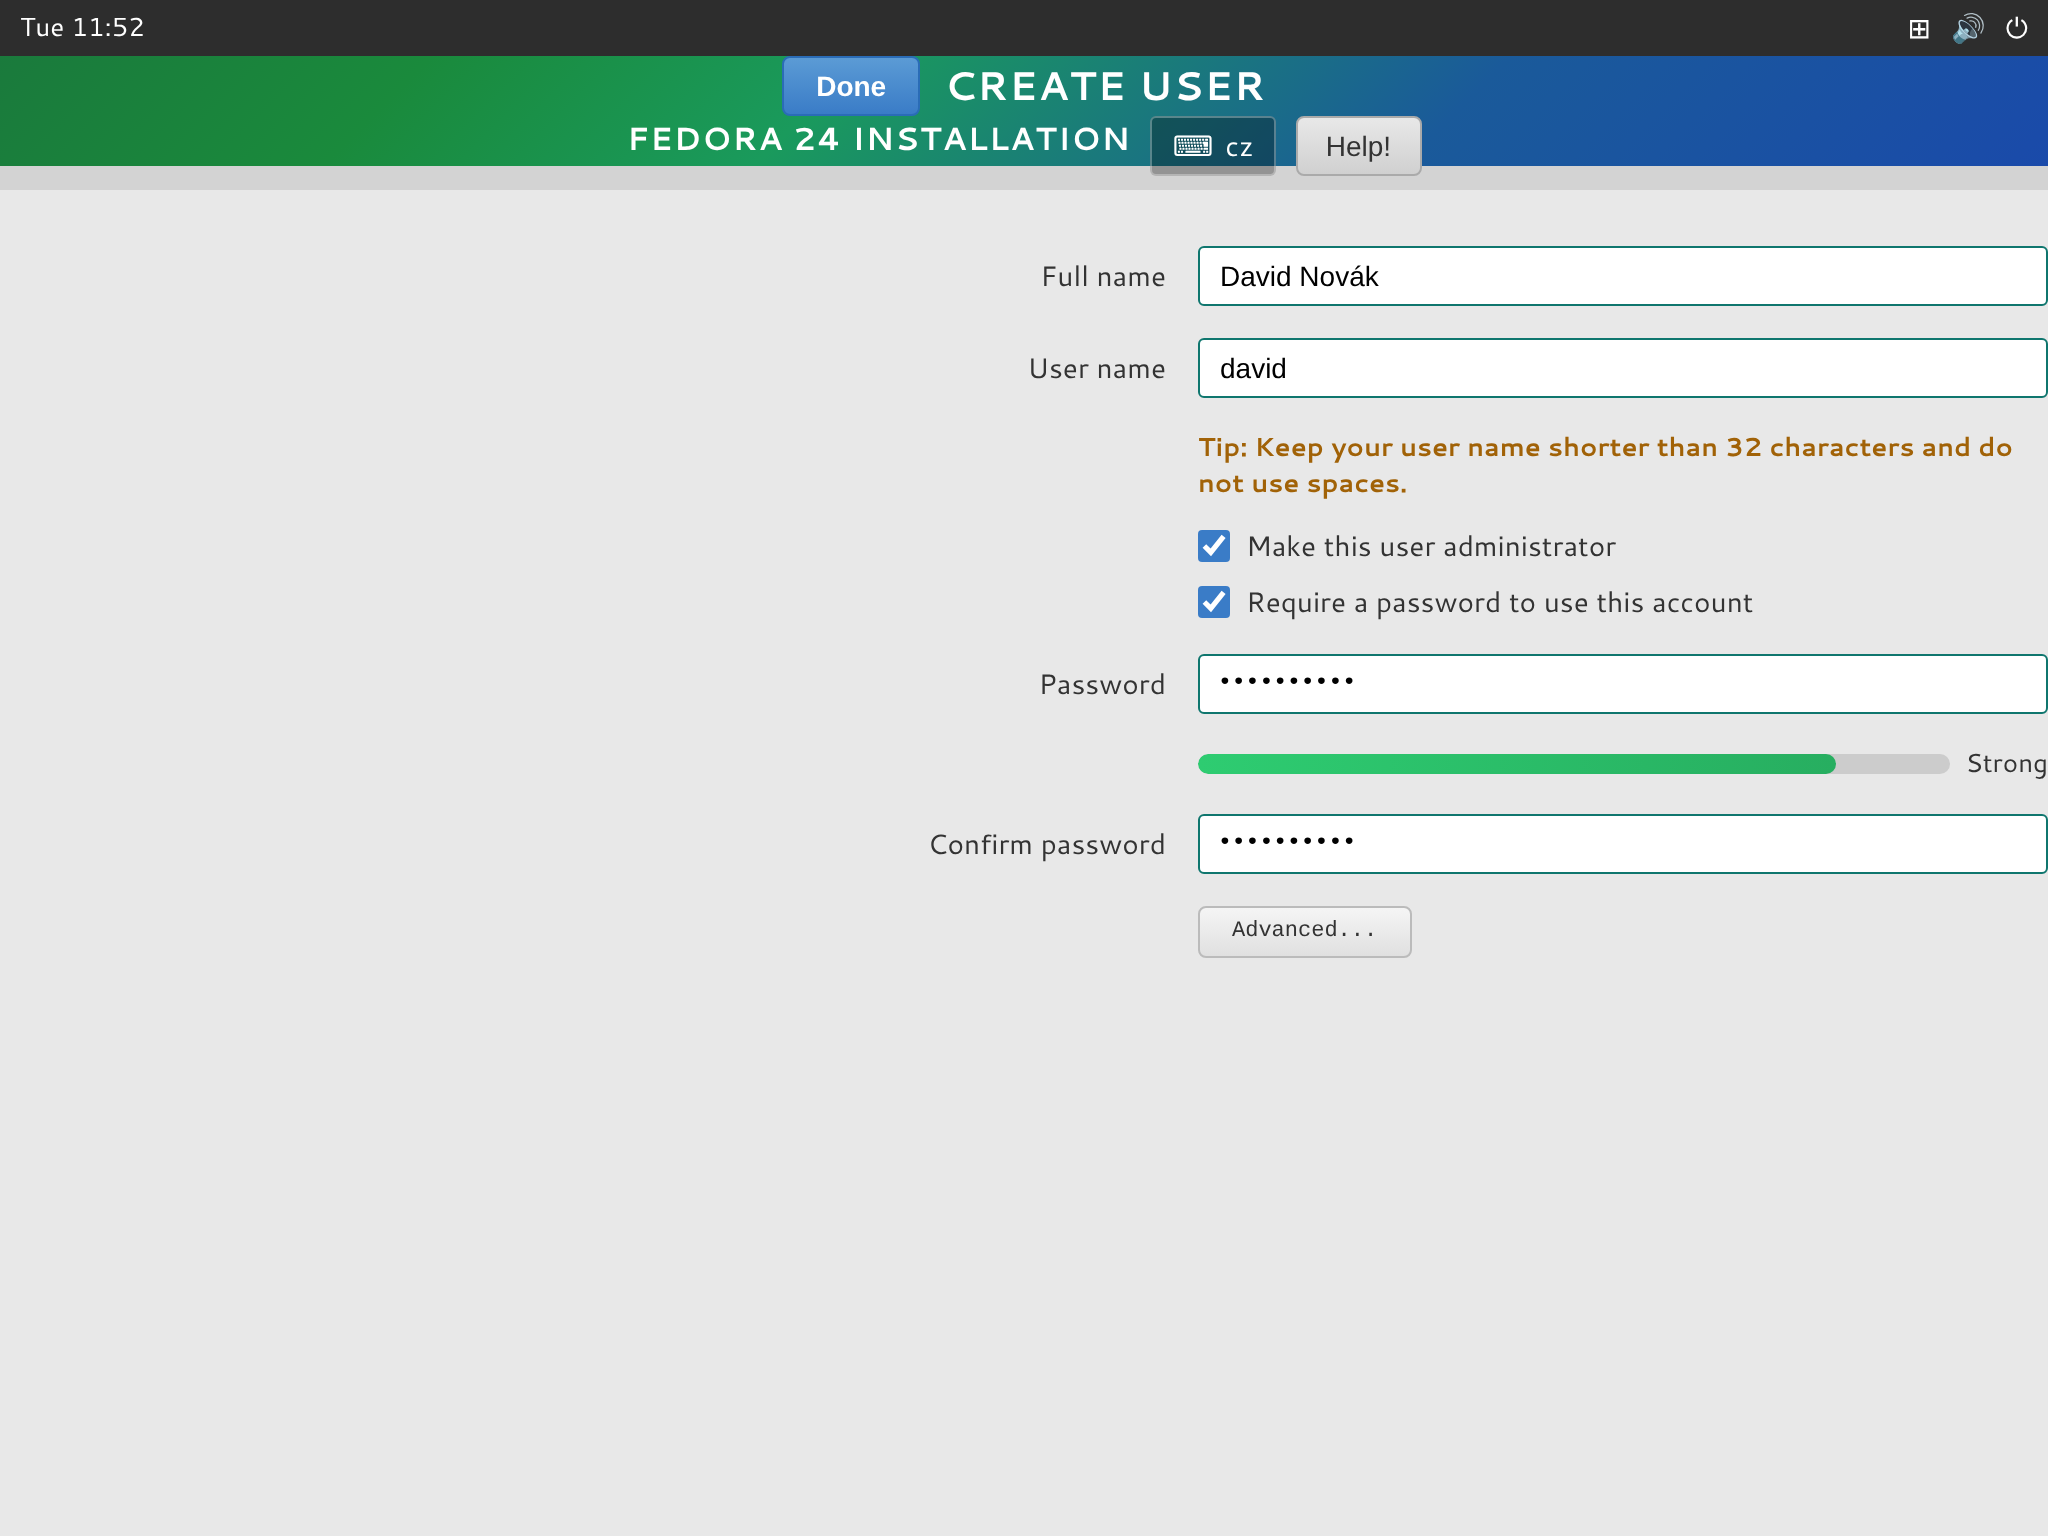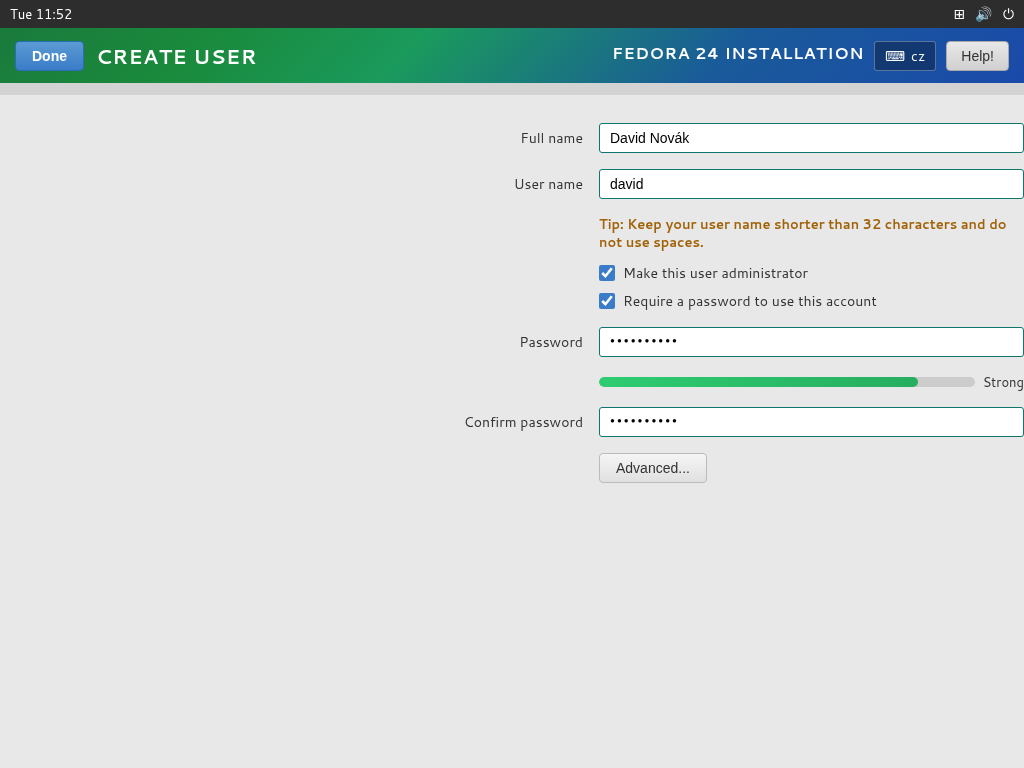--- a/index.html
+++ b/index.html
@@ -27,20 +27,21 @@
     
     #app-header {
       width: 100%;
       height: 55px;
       background: linear-gradient(135deg, #1a7a3c 0%, #1a8a3c 20%, #1a9a5c 40%, #1a5a9a 70%, #1a4aaa 100%);
       display: flex;
       align-items: center;
       justify-content: space-between;
       padding: 0 15px;
       position: relative;
+      flex-direction: column;
     }
     #create-user-title {
       color: white;
       font-size: 20px;
       font-weight: bold;
       letter-spacing: 0.5px;
     }
     #done-btn {
       background: linear-gradient(to bottom, #5b9bd5, #3a7cc7);
       color: white;
@@ -190,22 +191,23 @@
       display: flex;
       margin-top: 8px;
     }
     #advanced-spacer { width: 175px; flex-shrink: 0; }
     #advanced-btn {
       background: linear-gradient(to bottom, #f5f5f5, #e0e0e0);
       color: #333;
       border: 1px solid #bbb;
       border-radius: 4px;
       padding: 6px 16px;
-      font-size: 14px;
-      cursor: pointer;
+      font-size: 11px;
+      cursor: pointer;
+      font-family: Liberation Mono, monospace;
     }
   </style>
 </head>
 <body>
 
 <div id="system-bar">
   <div id="system-bar-center">
     <span>Tue 11:52</span>
   </div>
   <div id="system-bar-right">

